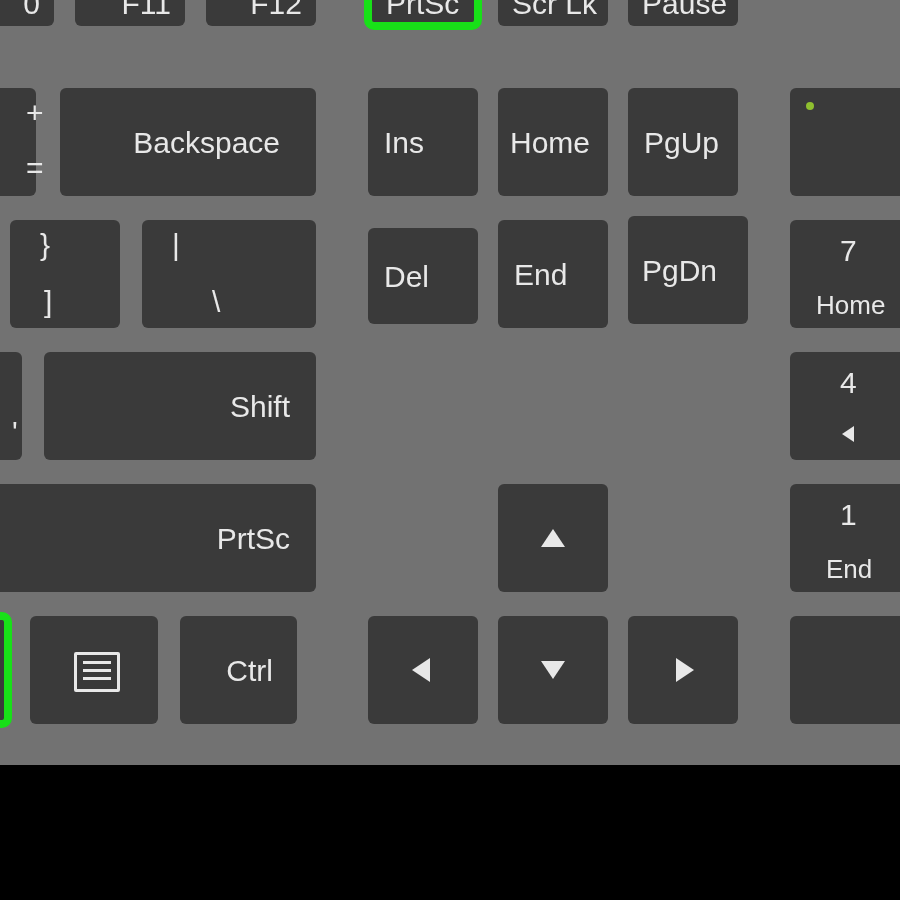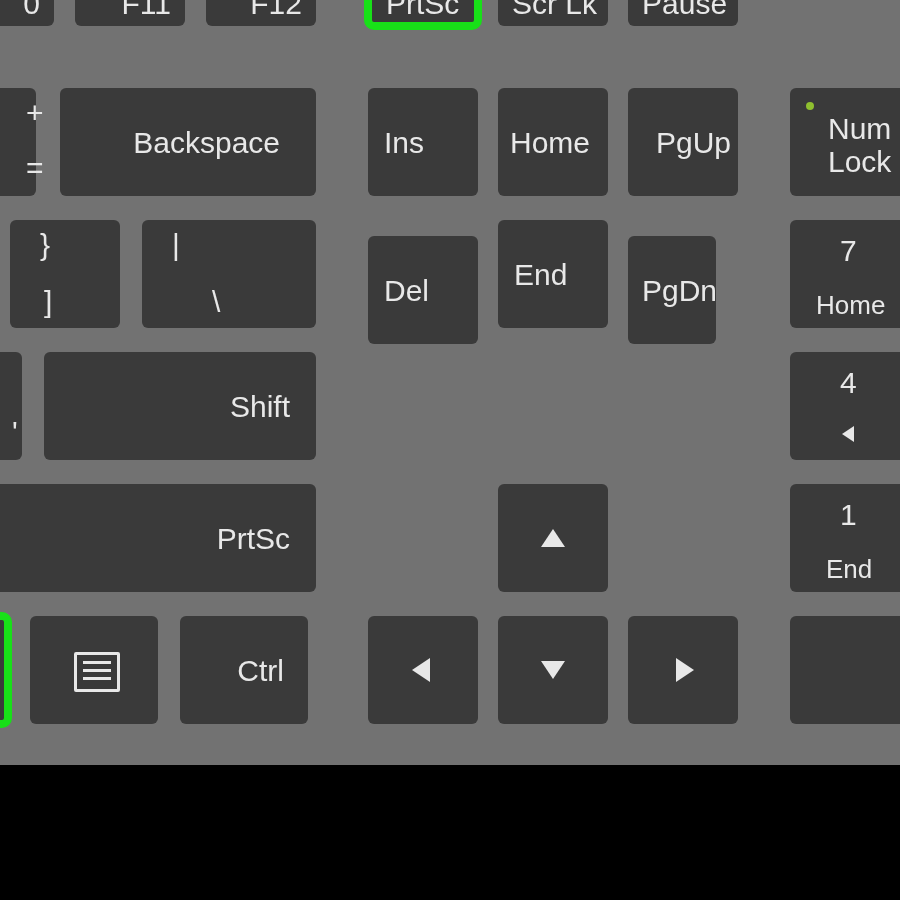--- a/index.html
+++ b/index.html
@@ -74,43 +74,41 @@
 <div class="key" style="left:60px;top:88px;width:256px;height:108px">
   <span class="lbl" style="right:36px;top:50%;transform:translateY(-50%)">Backspace</span>
 </div>
 <div class="key" style="left:368px;top:88px;width:110px;height:108px">
   <span class="lbl" style="left:16px;top:50%;transform:translateY(-50%)">Ins</span>
 </div>
 <div class="key" style="left:498px;top:88px;width:110px;height:108px">
   <span class="lbl" style="left:12px;top:50%;transform:translateY(-50%)">Home</span>
 </div>
 <div class="key" style="left:628px;top:88px;width:110px;height:108px">
-  <span class="lbl" style="left:28px;top:50%;transform:translateY(-50%)">PgUp</span>
+  <span class="lbl" style="left:16px;top:50%;transform:translateY(-50%)">PgUp</span>
 </div>
 <div class="key" style="left:790px;top:88px;width:130px;height:108px">
   <span class="numdot" style="left:16px;top:14px"></span>
-  <span class="lbl" style="left:38px;top:24px">Num
-Lock</span>
 </div>
 
 <div class="key" style="left:10px;top:220px;width:110px;height:108px">
   <span class="lbl" style="left:30px;top:8px">}</span>
   <span class="lbl" style="left:34px;bottom:10px">]</span>
 </div>
 <div class="key" style="left:142px;top:220px;width:174px;height:108px">
   <span class="lbl" style="left:30px;top:8px">|</span>
   <span class="lbl" style="left:70px;bottom:10px">\</span>
 </div>
-<div class="key" style="left:368px;top:236px;width:110px;height:108px">
+<div class="key" style="left:368px;top:228px;width:110px;height:96px">
   <span class="lbl" style="left:16px;top:50%;transform:translateY(-50%)">Del</span>
 </div>
 <div class="key" style="left:498px;top:220px;width:110px;height:108px">
   <span class="lbl" style="left:16px;top:50%;transform:translateY(-50%)">End</span>
 </div>
-<div class="key" style="left:628px;top:236px;width:88px;height:108px">
+<div class="key" style="left:628px;top:216px;width:120px;height:108px">
   <span class="lbl" style="left:14px;top:50%;transform:translateY(-50%)">PgDn</span>
 </div>
 <div class="key" style="left:790px;top:220px;width:130px;height:108px">
   <span class="lbl" style="left:50px;top:14px">7</span>
   <span class="lbl sub" style="left:26px;bottom:8px">Home</span>
 </div>
 
 <div class="key" style="left:-88px;top:352px;width:110px;height:108px">
   <span class="lbl" style="left:100px;bottom:12px">'</span>
 </div>
@@ -130,21 +128,21 @@
 </div>
 <div class="key" style="left:790px;top:484px;width:130px;height:108px">
   <span class="lbl" style="left:50px;top:14px">1</span>
   <span class="lbl sub" style="left:36px;bottom:8px">End</span>
 </div>
 
 <div class="key hl2" style="left:-120px;top:616px;width:128px;height:108px"></div>
 <div class="key" style="left:30px;top:616px;width:128px;height:108px">
   <span class="menu-ico" style="left:44px;top:36px"></span>
 </div>
-<div class="key" style="left:180px;top:616px;width:128px;height:108px">
+<div class="key" style="left:180px;top:616px;width:117px;height:108px">
   <span class="lbl" style="right:24px;top:50%;transform:translateY(-50%)">Ctrl</span>
 </div>
 <div class="key" style="left:368px;top:616px;width:110px;height:108px">
   <span class="tri left" style="left:44px;top:42px"></span>
 </div>
 <div class="key" style="left:498px;top:616px;width:110px;height:108px">
   <span class="tri down" style="left:43px;top:45px"></span>
 </div>
 <div class="key" style="left:628px;top:616px;width:110px;height:108px">
   <span class="tri right" style="left:48px;top:42px"></span>

